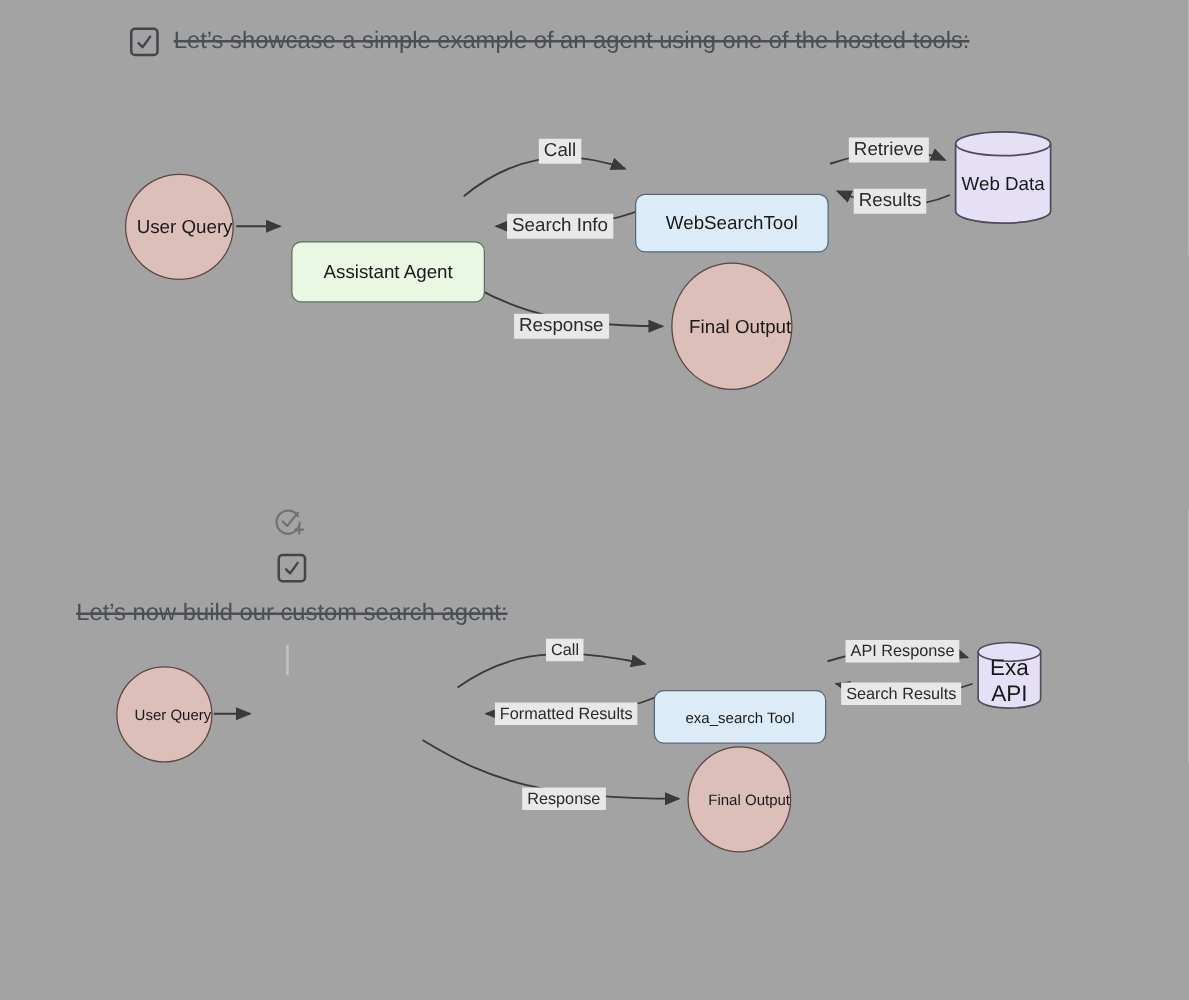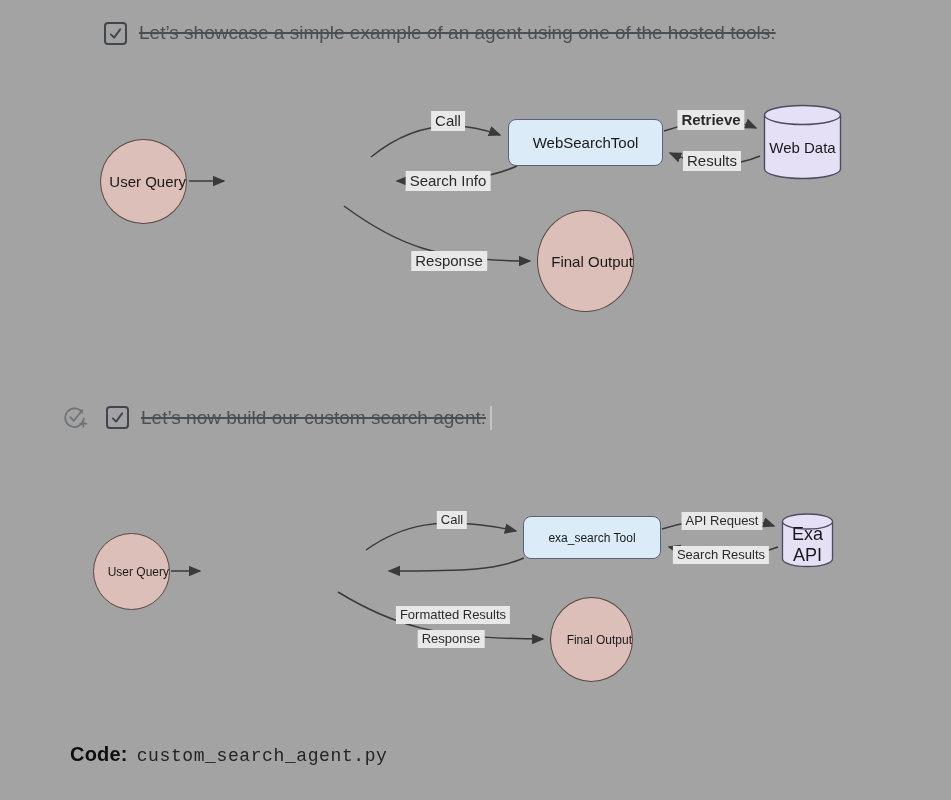--- a/index.html
+++ b/index.html
@@ -19,21 +19,21 @@
   
   .code-row{position:absolute;font-size:20px;color:#0d0d0d;white-space:nowrap;}
   .code-label{font-weight:700;letter-spacing:0.2px;}
   .code-file{font-family:"Liberation Mono",monospace;font-size:18px;color:#232323;
              margin-left:9px;letter-spacing:0.6px;}
 
   
   .node{position:absolute;box-sizing:border-box;display:flex;align-items:center;
         justify-content:center;text-align:center;color:#191919;}
   .circle{border-radius:50%;background:#ddbfba;border:1.4px solid #5a4742;justify-content:flex-end;}
-  .box{border-radius:8px;border:1.3px solid #5a675a;}
+  .box{border-radius:8px;border:1.3px solid #5a675a;margin-top:36px;}
   .agent{background:#e9f7e3;border-color:#5d6f5d;}
   .tool{background:#dcebf8;border-color:#57647a;}
   .cyl{background:transparent;border:none;}
   .cyl svg{position:absolute;left:0;top:0;}
   .cyl .cyl-text{position:relative;z-index:1;margin-top:10px;}
   .fs15{font-size:15px;} .fs13{font-size:12px;} .fs12{font-size:18px;}
 
   
   .elabel{position:absolute;transform:translate(-50%,-50%);background:#e8e8e8;
           padding:1px 4px 2px 4px;color:#2a2a2a;white-space:nowrap;z-index:2;}
@@ -73,42 +73,45 @@
       <svg width="13" height="13" viewBox="0 0 14 14">
         <polyline points="2,8 5.5,11.5 12,2.5" fill="none" stroke="#41464d" stroke-width="2.1" stroke-linecap="round" stroke-linejoin="round"></polyline>
       </svg>
     </span>
     <span class="strike">Let’s showcase a simple example of an agent using one of the hosted tools:</span>
   </div>
 
   <div class="node circle fs15" style="left:100px;top:139px;width:87px;height:85px;">
     <span>User Query</span>
   </div>
+  <div class="node box agent fs15" style="left:233px;top:157px;width:155px;height:49px;">
+    <span>Assistant Agent</span>
+  </div>
   <div class="node box tool fs15" style="left:508px;top:119px;width:155px;height:47px;">
     <span>WebSearchTool</span>
   </div>
   <div class="node cyl fs15" style="left:763px;top:104px;width:79px;height:77px;">
     <svg width="79" height="77" viewBox="0 0 79 77">
       <path d="M 1.5 11 L 1.5 65 A 38 9.5 0 0 0 77.5 65 L 77.5 11" fill="#e6e0f7" stroke="#4f4a5e" stroke-width="1.4"></path>
       <ellipse cx="39.5" cy="11" rx="38" ry="9.5" fill="#e6e0f7" stroke="#4f4a5e" stroke-width="1.4"></ellipse>
     </svg>
     <span class="cyl-text">Web Data</span>
   </div>
   <div class="node circle fs15" style="left:537px;top:210px;width:97px;height:102px;">
     <span>Final Output</span>
   </div>
 
   <div class="elabel d1" style="left:448px;top:121px;">Call</div>
   <div class="elabel d1" style="left:448px;top:181px;">Search Info</div>
-  <div class="elabel d1" style="left:711px;top:120px;font-weight:bold;">Retrieve</div>
+  <div class="elabel d1" style="left:711px;top:120px;">Retrieve</div>
   <div class="elabel d1" style="left:712px;top:161px;">Results</div>
   <div class="elabel d1" style="left:449px;top:261px;">Response</div>
 
 
-  <div class="task-row" style="left:61px;top:404px;">
+  <div class="task-row" style="left:61px;top:404px;flex-direction:column;">
     <svg class="gutter-icon" viewBox="0 0 28 28">
       <path d="M 22.2 9.2 A 9.6 9.6 0 1 0 23.6 14.8" fill="none" stroke="#6e7277" stroke-width="1.8" stroke-linecap="round"></path>
       <path d="M 9.6 13.6 L 13.2 17.4 L 22.2 6.4" fill="none" stroke="#6e7277" stroke-width="1.8" stroke-linecap="round" stroke-linejoin="round"></path>
       <path d="M 23.2 17.2 L 23.2 23.6 M 20 20.4 L 26.4 20.4" fill="none" stroke="#6e7277" stroke-width="1.8" stroke-linecap="round"></path>
     </svg>
     <span class="checkbox">
       <svg width="13" height="13" viewBox="0 0 14 14">
         <polyline points="2,8 5.5,11.5 12,2.5" fill="none" stroke="#41464d" stroke-width="2.1" stroke-linecap="round" stroke-linejoin="round"></polyline>
       </svg>
     </span>
@@ -127,22 +130,19 @@
       <path d="M 1.5 8.5 L 1.5 46 A 25 7.5 0 0 0 51.5 46 L 51.5 8.5" fill="#e6e0f7" stroke="#4f4a5e" stroke-width="1.3"></path>
       <ellipse cx="26.5" cy="8.5" rx="25" ry="7.5" fill="#e6e0f7" stroke="#4f4a5e" stroke-width="1.3"></ellipse>
     </svg>
     <span class="cyl-text" style="margin-top:8px;">Exa API</span>
   </div>
   <div class="node circle fs13" style="left:550px;top:597px;width:83px;height:85px;">
     <span>Final Output</span>
   </div>
 
   <div class="elabel d2" style="left:452px;top:520px;">Call</div>
-  <div class="elabel d2" style="left:453px;top:571px;margin-top:44px;">Formatted Results</div>
-  <div class="elabel d2" style="left:722px;top:521px;">API Request</div>
+  <div class="elabel d2" style="left:453px;top:571px;">Formatted Results</div>
+  <div class="elabel d2" style="left:722px;top:521px;">API Response</div>
   <div class="elabel d2" style="left:721px;top:555px;">Search Results</div>
   <div class="elabel d2" style="left:451px;top:639px;">Response</div>
 
-  <div class="code-row" style="left:70px;top:743px;">
-    <span class="code-label">Code:</span><span class="code-file">custom_search_agent.py</span>
-  </div>
 
 </div>
 
 </body></html>

